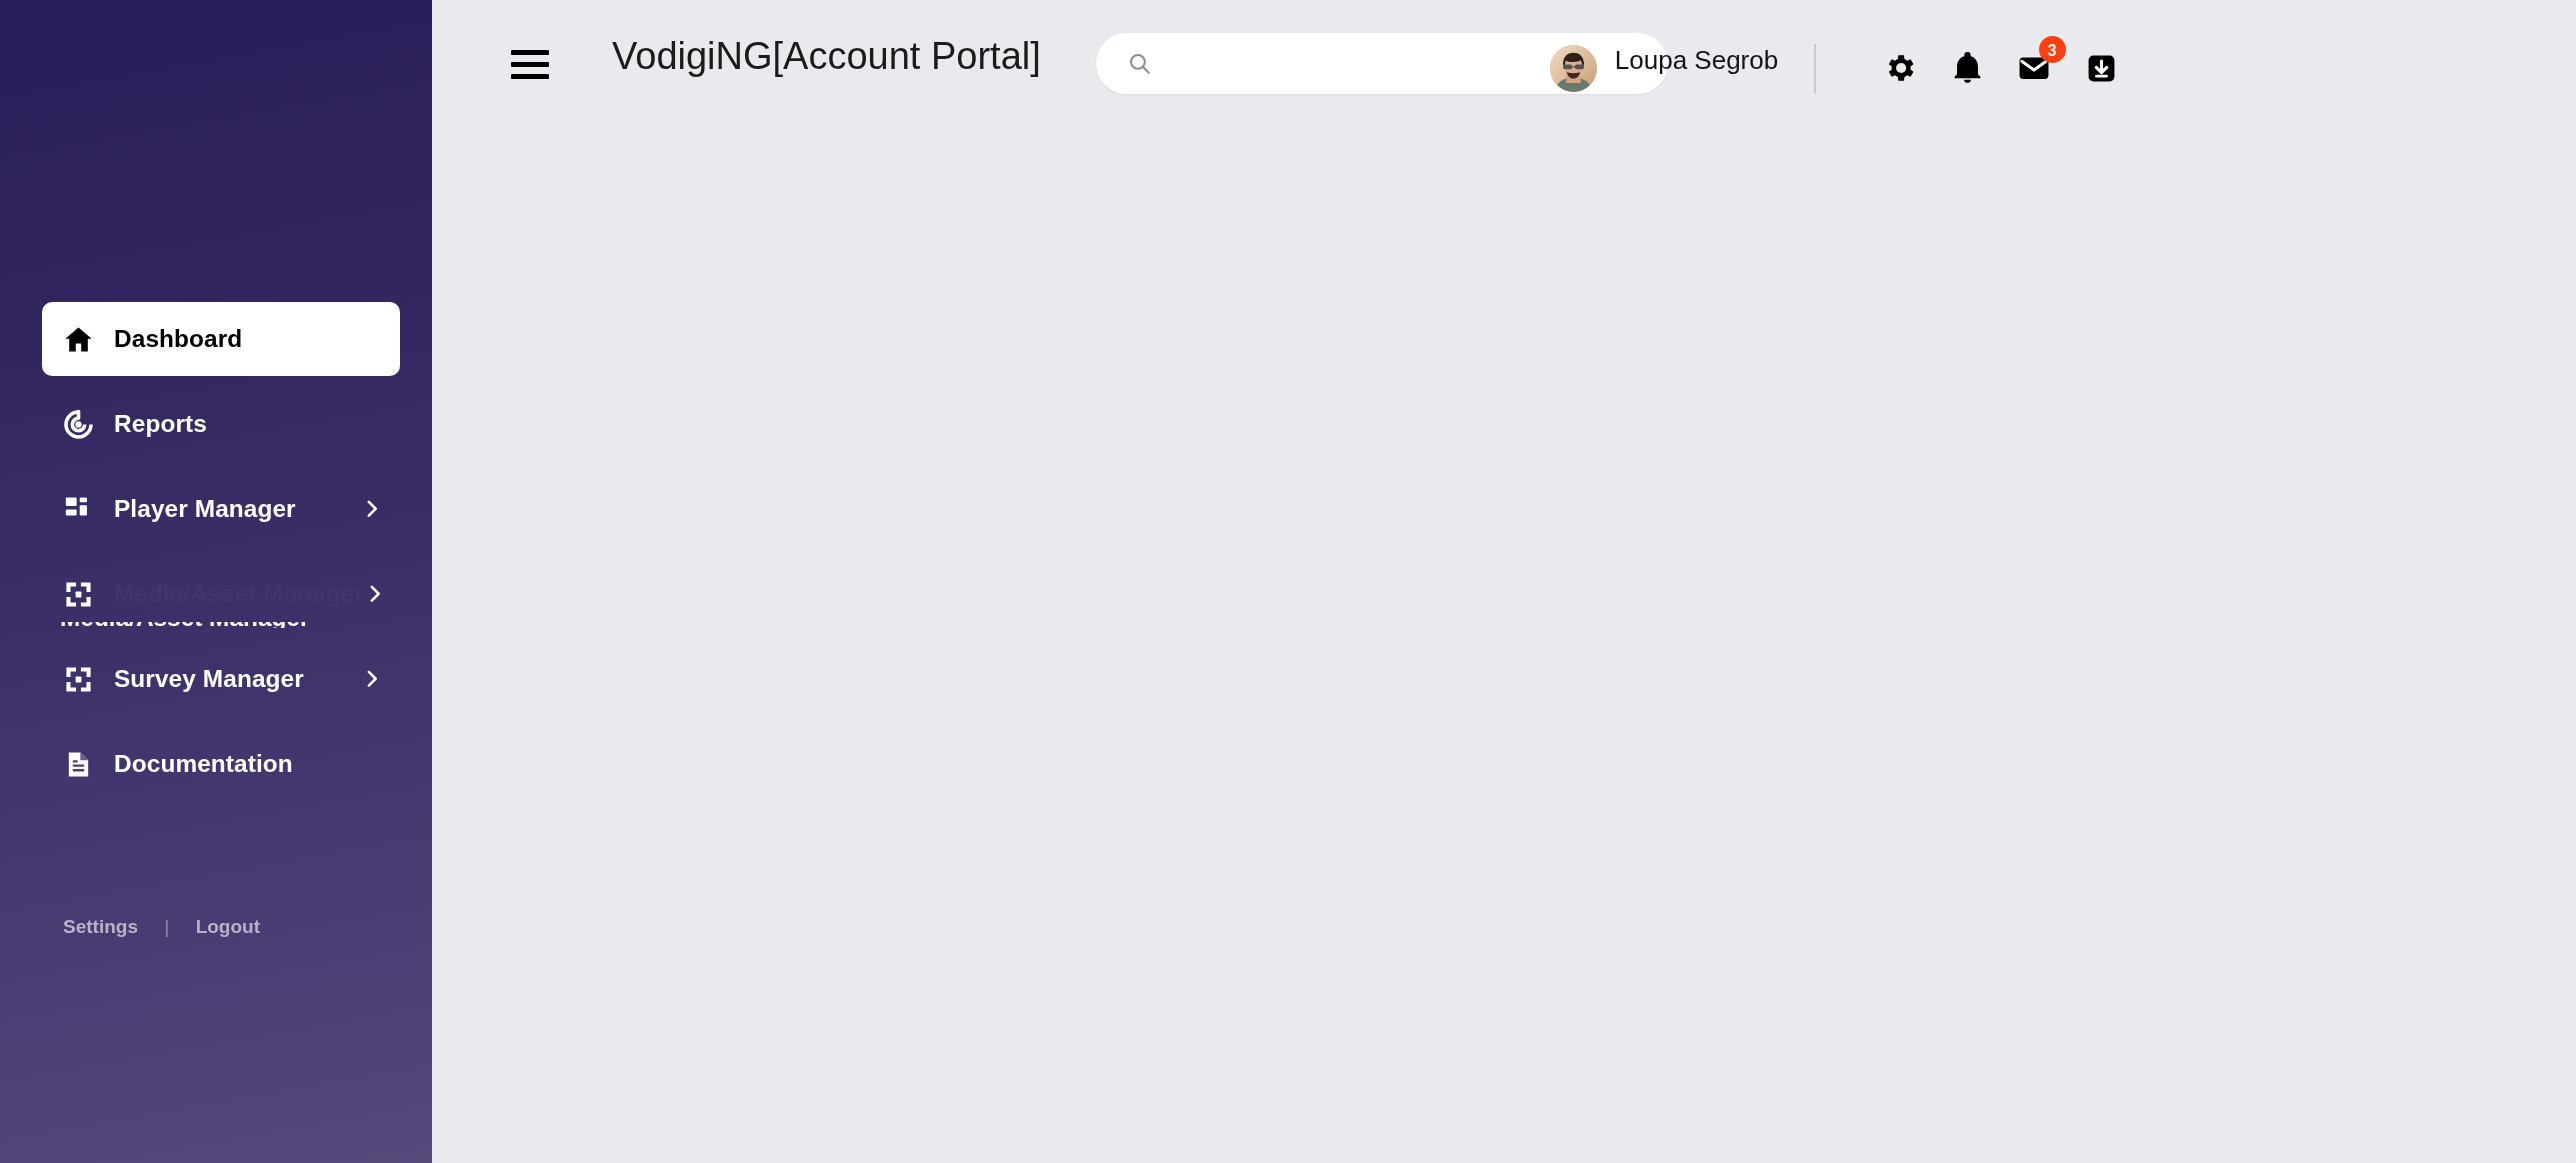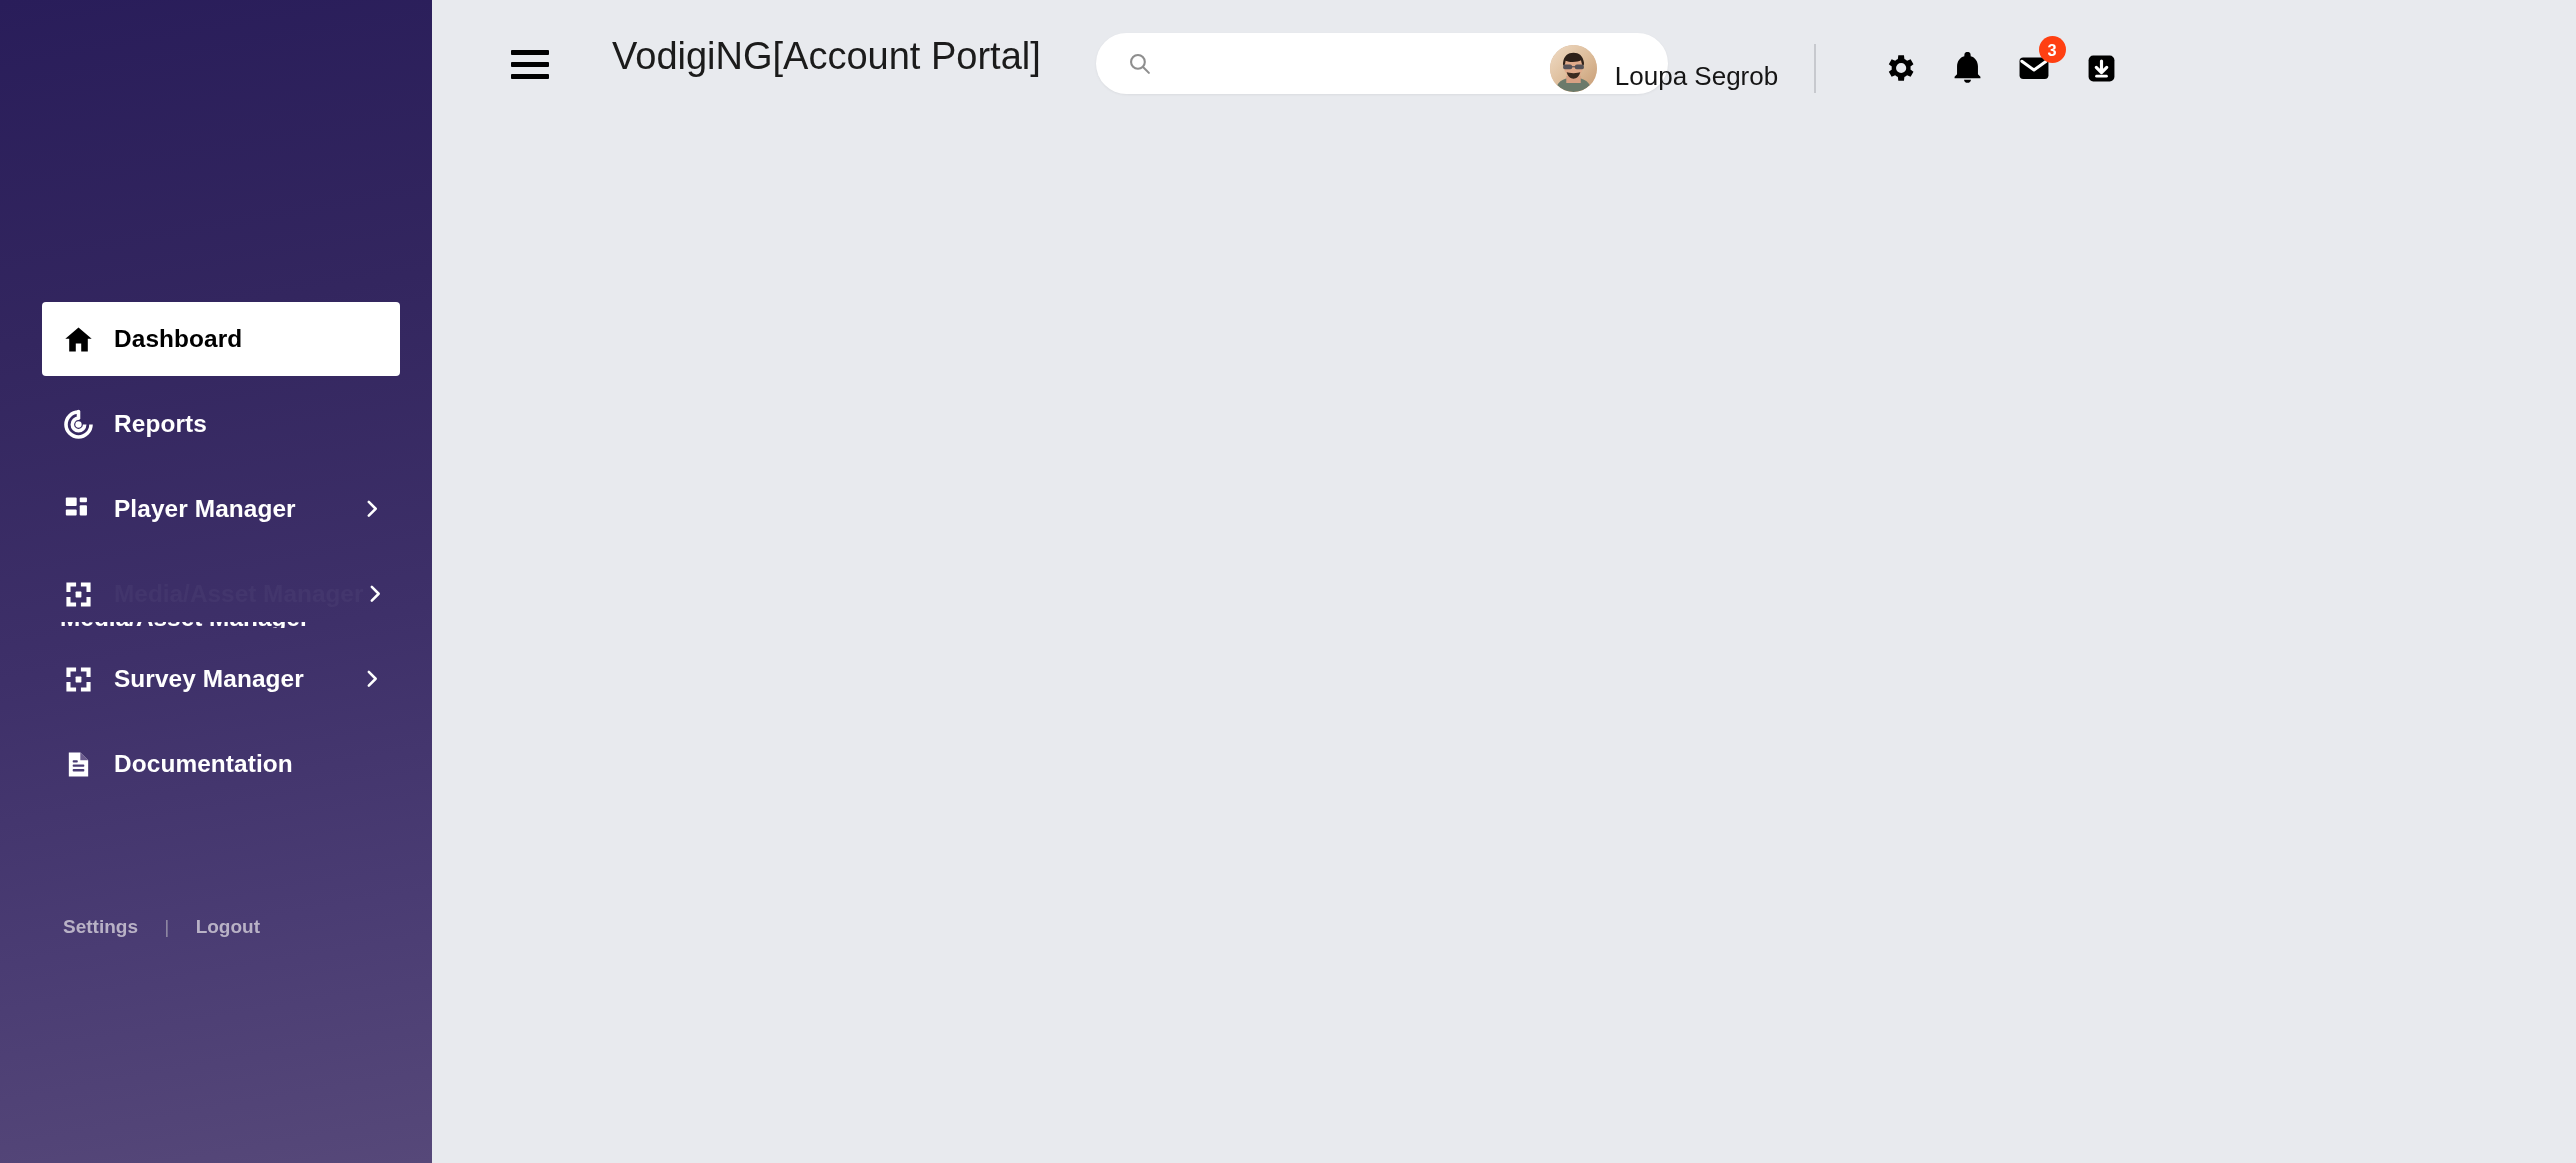--- a/index.html
+++ b/index.html
@@ -38,21 +38,21 @@
     width: 432px;
   }
 
   .nav-item {
     position: relative;
     display: flex;
     align-items: center;
     height: 74px;
     margin: 0 32px 11px 42px;
     padding: 0 16.3px 0 18px;
-    border-radius: 4px;
+    border-radius: 10px;
     cursor: pointer;
   }
 
   .nav-item.active {
     background: #ffffff;
   }
 
   .nav-item .nav-icon {
     width: 36px;
     min-width: 36px;
@@ -233,21 +233,21 @@
     position: absolute;
     right: 36px;
     top: 40px;
     display: flex;
     align-items: center;
     height: 56px;
   }
 
   .user-chip {
     display: flex;
-    align-items: flex-end;
+    align-items: flex-start;
     cursor: pointer;
     margin-right: 27px;
   }
 
   .avatar {
     width: 47px;
     height: 47px;
     border-radius: 50%;
     overflow: hidden;
     margin-right: 18px;

